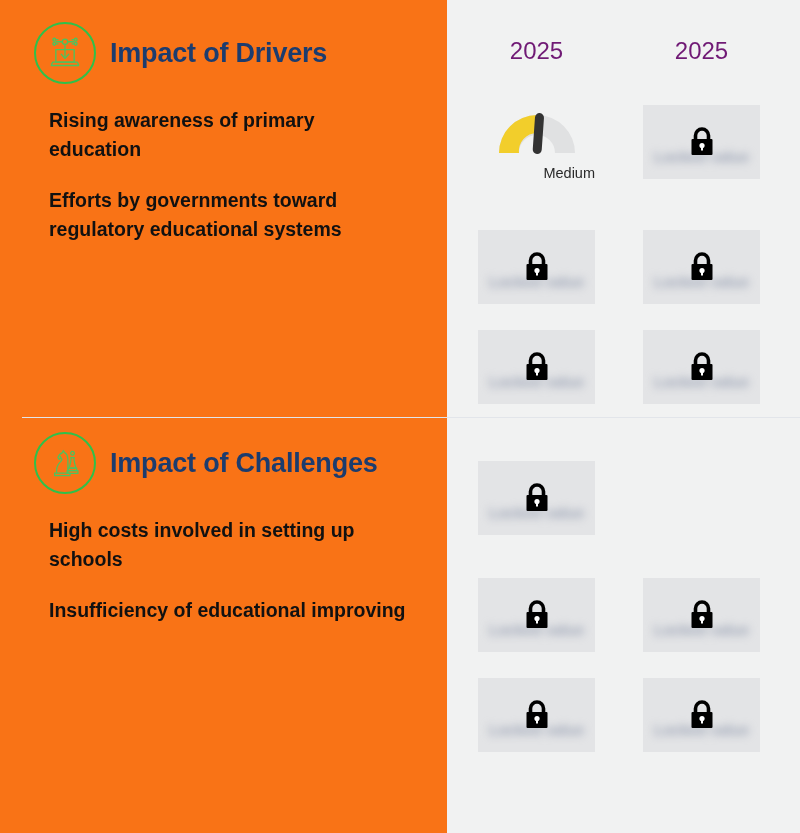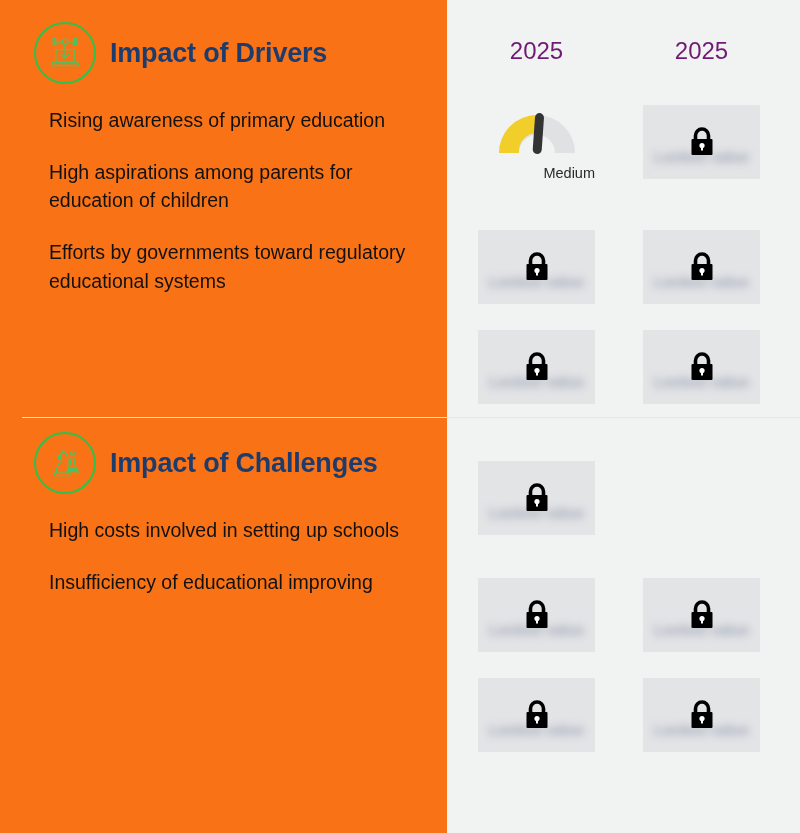--- a/index.html
+++ b/index.html
@@ -82,21 +82,21 @@
   .bullets {
     position: absolute;
     left: 49px;
     width: 380px;
   }
   .section.drivers .bullets { top: 106px; }
   .section.challenges .bullets { top: 98px; }
 
   .bullet {
     font-size: 19.5px;
-    font-weight: normal;
+    font-weight: bold;
     color: #111111;
     line-height: 1.47;
     margin-bottom: 23px;
     max-width: 360px;
   }
   .bullet:last-child { margin-bottom: 0; }
 
   
   .right-pane {
     width: 353px;
@@ -209,21 +209,20 @@
 
             <path d="M24 14.5 V30"></path>
             <path d="M19.5 25.5 L24 30.5 L28.5 25.5"></path>
           </svg>
         </span>
         <span class="section-title">Impact of Drivers</span>
       </div>
 
       <div class="bullets">
         <div class="bullet">Rising awareness of primary education</div>
-        <div class="bullet">High aspirations among parents for education of children</div>
         <div class="bullet">Efforts by governments toward regulatory educational systems</div>
       </div>
     </div>
 
     <div class="section-divider"></div>
 
     <div class="section challenges">
       <div class="section-header">
         <span class="hdr-icon-circle">
           <svg width="40" height="40" viewBox="0 0 48 48" fill="none" stroke="#4BC45F" stroke-width="1.5" stroke-linecap="round" stroke-linejoin="round">

